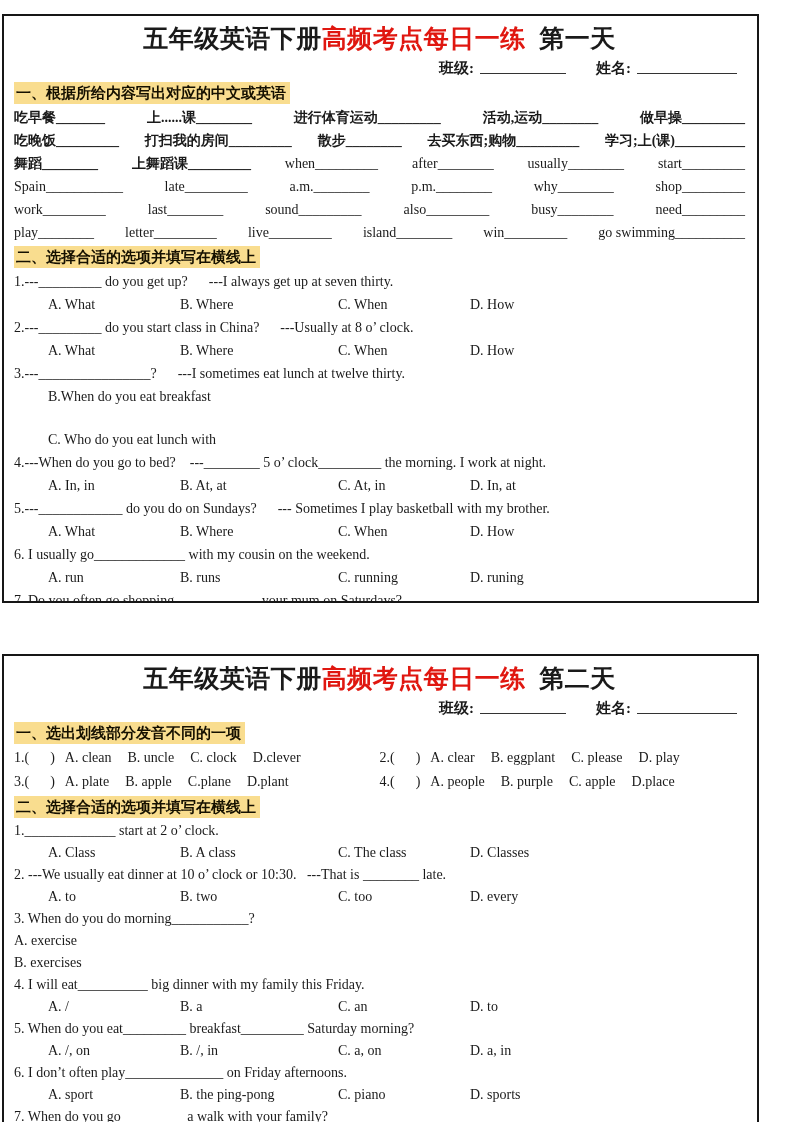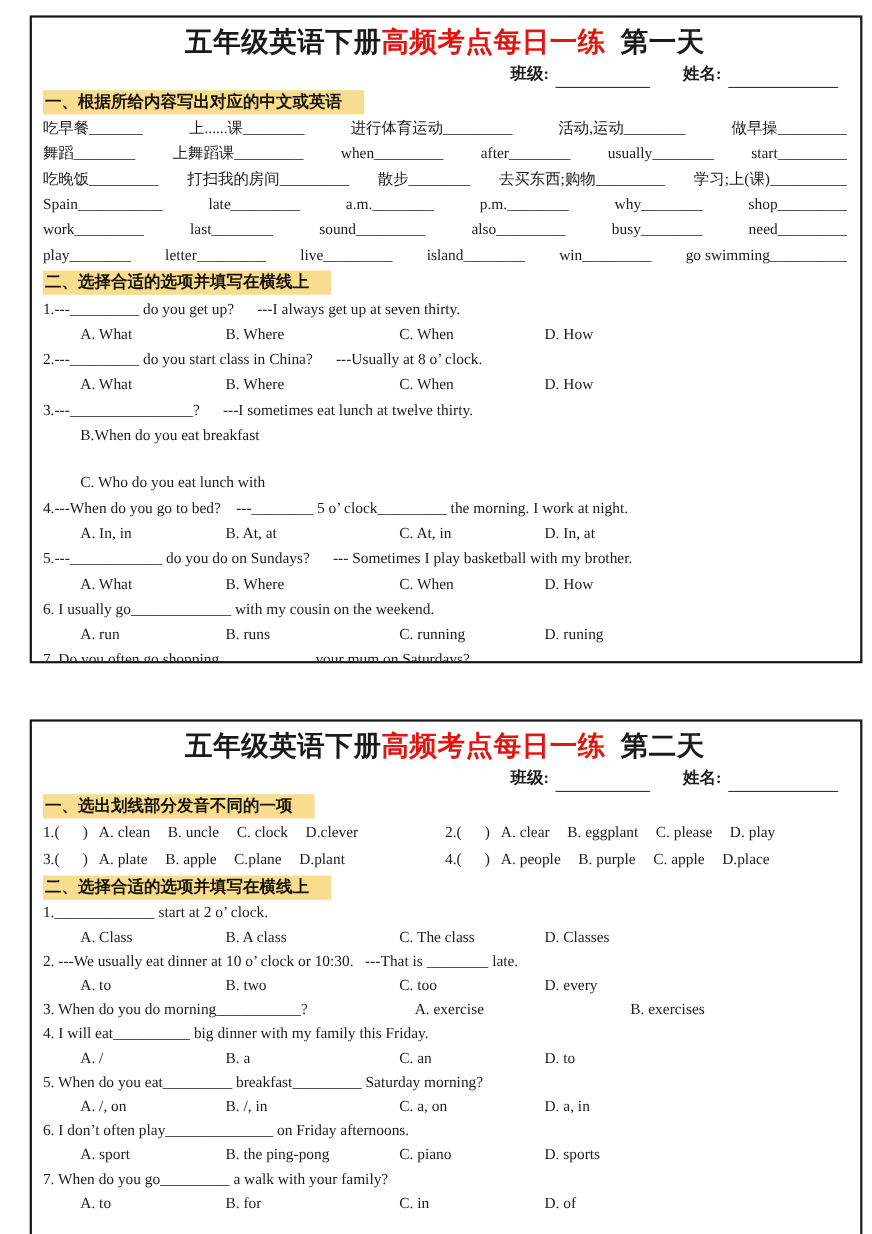--- a/index.html
+++ b/index.html
@@ -1,58 +1,58 @@
 <!DOCTYPE html>
 <html><head>
 <meta charset="utf-8">
 <style>
   * { margin:0; padding:0; box-sizing:border-box; }
   body {
     width:793px; height:1122px; background:#ffffff; position:relative;
     font-family:"Liberation Serif","DejaVu Serif",serif; color:#1a1a1a;
   }
   .page {
-    position:absolute; left:27px; width:757px; background:#fff;
+    position:absolute; left:2px; width:757px; background:#fff;
     border:2px solid #161616; padding:6px 12px 0 10px; overflow:hidden;
   }
   .page1 { top:14px;  height:589px; }
   .page2 { top:622px; height:486px;margin-top:32px; }
 
   .title-row { text-align:center; font-weight:bold; font-size:25px; line-height:34px;
                font-family:"Liberation Serif","DejaVu Serif",serif; letter-spacing:.5px; white-space:pre; }
   .title-red { color:#E01710; }
 
-  .idline { display:flex; justify-content:flex-end; align-items:flex-end;
+  .idline { display:flex; justify-content:flex-end; align-items:flex-start;
             font-size:15px; line-height:24px; padding-right:8px; gap:6px; }
   .idline .lbl { font-weight:600; }
   .blank { display:inline-block; border-bottom:1.5px solid #333; height:18px; }
   .blank.cls { width:86px; margin-right:24px; }
   .blank.nam { width:100px; }
 
   .sec-head { display:inline-block; background:#F9DD8F; color:#151000;
-              font-weight:bold; font-size:15px; line-height:20px; padding:1px 20px 1px 2px;
+              font-weight:bold; font-size:15px; line-height:20px; padding:1px 4px 1px 2px;
               margin:2px 0 2px 0; }
 
   .vocab-row { display:flex; justify-content:space-between; font-size:14px;
                line-height:23px; white-space:pre; }
-  .vocab-row .zh { font-weight:400; }
+  .vocab-row .zh { font-weight:700; }
 
   .q { font-size:14px; }
   .q .stem { line-height:23px; white-space:pre-wrap; }
   .options { display:flex; padding-left:34px; line-height:23px;gap:20px; }
   .options .opt { white-space:nowrap; }
   .options.cols4 .opt:nth-child(1){ width:112px; }
   .options.cols4 .opt:nth-child(2){ width:138px; }
   .options.cols4 .opt:nth-child(3){ width:112px; }
   .options.cols4 .opt:nth-child(4){ flex:1; }
   .options.two-col { flex-wrap:wrap; }
   .options.two-col .opt:nth-child(odd){ width:272px; }
   .options.two-col .opt:nth-child(even){ width:calc(100% - 272px); }
 
-  .q-inline { display:flex; line-height:22px; }
+  .q-inline { display:flex; line-height:22px;flex-direction:column; }
   .q-inline .stem { width:338px; }
   .q-inline .opt { width:196px; white-space:nowrap; }
 
   .ph-row { display:flex; font-size:14px; line-height:24px; }
   .ph-group { flex:1; display:flex; }
   .ph-num { white-space:pre; padding-right:10px; }
   .ph-opt { padding-right:16px; white-space:nowrap; }
 
   .page2 .q .stem, .page2 .options { line-height:22px; }
 </style>
@@ -70,37 +70,37 @@
   </div>
 
   <div><span class="sec-head">一、根据所给内容写出对应的中文或英语</span></div>
 
   <div class="vocab-row">
     <span class="zh">吃早餐_______</span>
     <span class="zh">上......课________</span>
     <span class="zh">进行体育运动_________</span>
     <span class="zh">活动,运动________</span>
     <span class="zh">做早操_________</span>
+  </div>
+  <div class="vocab-row">
+    <span class="zh">吃晚饭_________</span>
+    <span class="zh">打扫我的房间_________</span>
+    <span class="zh">散步________</span>
+    <span class="zh">去买东西;购物_________</span>
+    <span class="zh">学习;上(课)__________</span>
   </div>
   <div class="vocab-row">
     <span class="zh">舞蹈________</span>
     <span class="zh">上舞蹈课_________</span>
     <span>when_________</span>
     <span>after________</span>
     <span>usually________</span>
     <span>start_________</span>
   </div>
   <div class="vocab-row">
-    <span class="zh">吃晚饭_________</span>
-    <span class="zh">打扫我的房间_________</span>
-    <span class="zh">散步________</span>
-    <span class="zh">去买东西;购物_________</span>
-    <span class="zh">学习;上(课)__________</span>
-  </div>
-  <div class="vocab-row">
     <span>Spain___________</span>
     <span>late_________</span>
     <span>a.m.________</span>
     <span>p.m.________</span>
     <span>why________</span>
     <span>shop_________</span>
   </div>
   <div class="vocab-row">
     <span>work_________</span>
     <span>last________</span>

